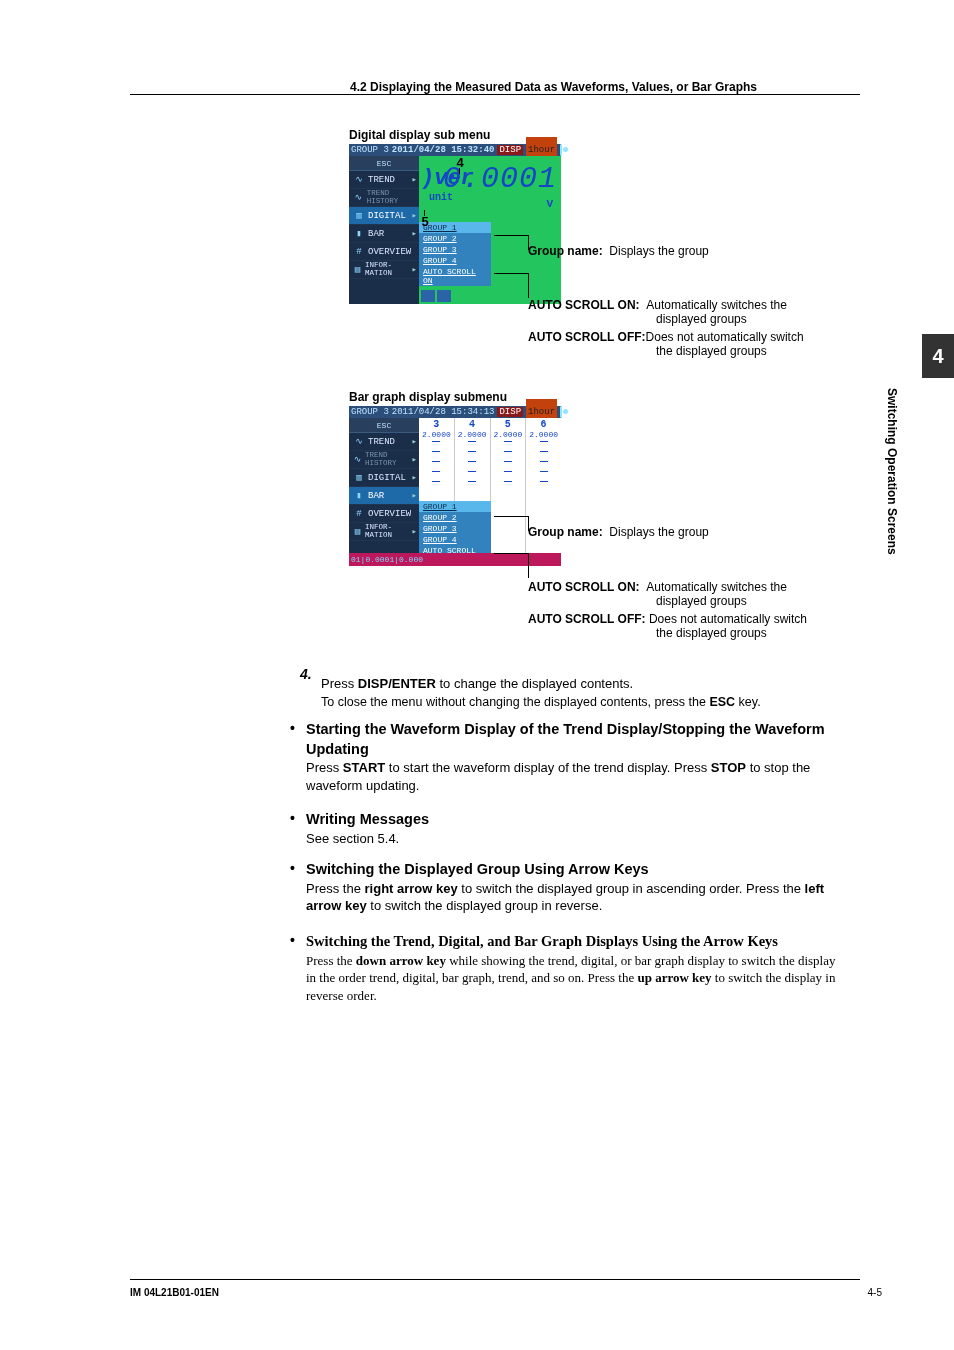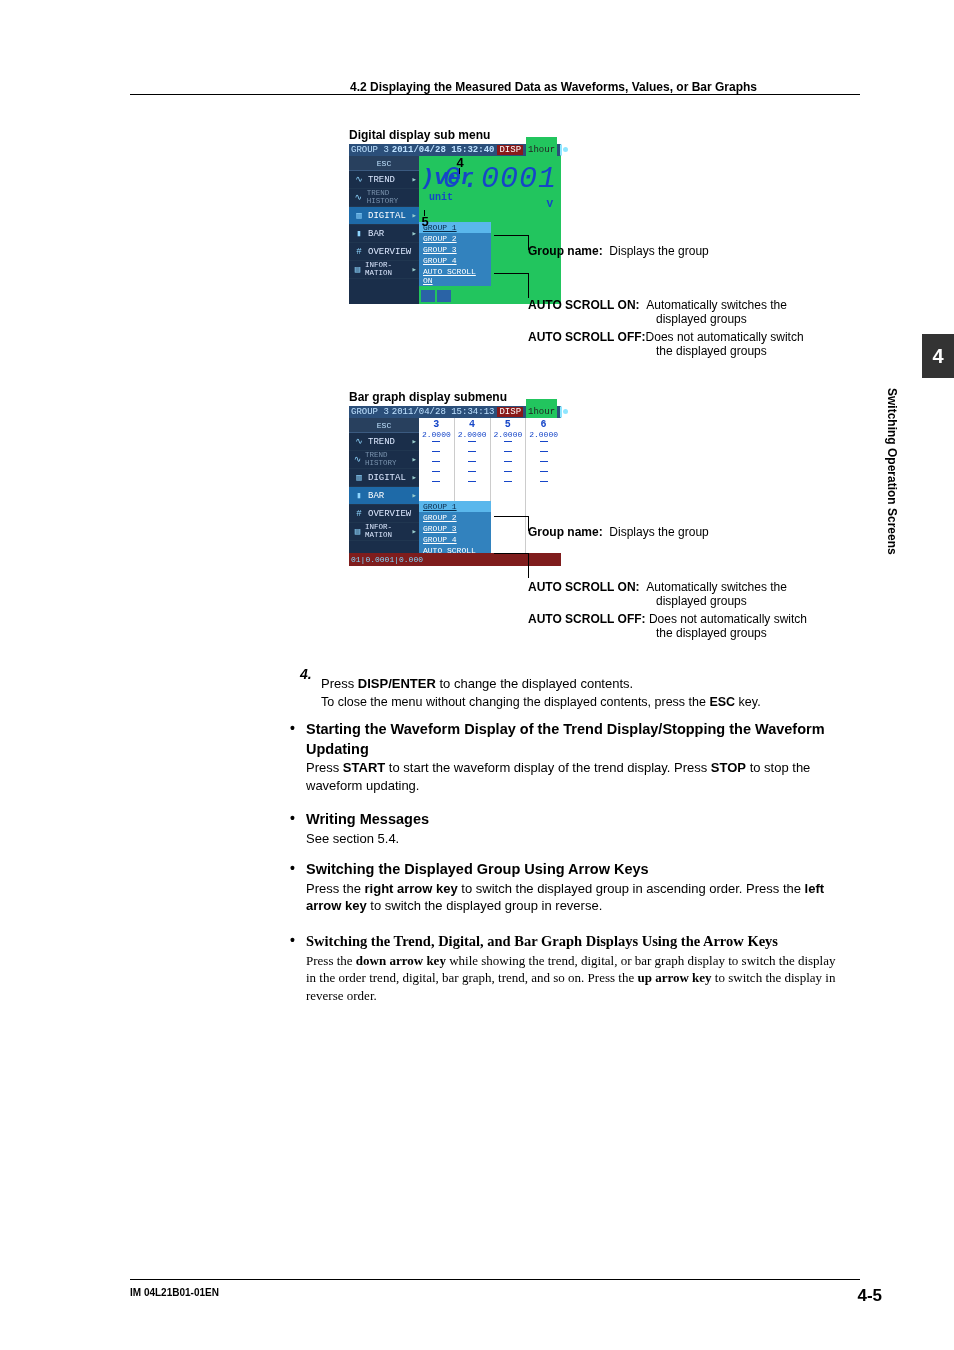--- a/index.html
+++ b/index.html
@@ -9,21 +9,21 @@
   .section-title { position: absolute; top: 80px; left: 350px; width: 510px; font-size: 12px; font-weight: bold; text-align: left; }
   .side-tab { position: absolute; right: 0; top: 334px; width: 32px; height: 44px; background: #333; color: #fff; display: flex; align-items: center; justify-content: center; font-size: 20px; font-weight: bold; }
   .side-label { position: absolute; right: 55px; top: 388px; width: 18px; height: 280px; font-size: 12px; font-weight: bold; writing-mode: vertical-rl; text-orientation: mixed; }
 
   .shot-label { font-size: 12px; font-weight: bold; }
   .shot { position: absolute; background: #1a2e4a; color: #c0d0e0; font-family: "Courier New", monospace; font-size: 9px; }
   .shot-topbar { background: #2b4f7a; height: 12px; display: flex; align-items: center; padding: 0 2px; gap: 1px; }
   .shot-topbar .grp { color: #bfe2ff; flex: 0 0 auto; }
   .shot-topbar .ts  { color: #bfe2ff; flex: 0 0 auto; }
   .shot-topbar .disp { margin-left: 2px; background: #8a1a1a; color:#fff; padding:0 2px; }
-  .shot-topbar .time { margin-left: 2px; background:#22c55e; color:#222; padding:8px 2px; }
+  .shot-topbar .time { margin-left: 2px; background:#c2410c; color:#222; padding:8px 2px; }
   .shot-topbar .rec  { margin-left: 2px; width:10px; height:10px; border:1px solid #8fe6ff; border-radius:2px; position:relative; }
   .shot-topbar .rec::after { content:""; position:absolute; width:5px; height:5px; background:#8fe6ff; border-radius:50%; left:2px; top:2px; }
   .esc-row { display:flex; align-items:center; justify-content:center; color:#bfe2ff; height:14px; background:#28405e; border-bottom:1px solid #3b5a80; font-size:8px; }
   .menu { position: relative; }
   .menu-row { display:flex; align-items:center; height:17px; padding-left:4px; gap:3px; color:#dce8ff; border-bottom:1px solid #203650; }
   .menu-row .ico { width:12px; height:12px; display:flex; align-items:center; justify-content:center; color:#8fd6ff; }
   .menu-row .arrow { margin-left:auto; margin-right:2px; color:#9cc; }
   .menu-row.sel { background:#1e6aa8; color:#fff; }
   .submenu { position:absolute; background:#3282be; color:#0a2a48; font-size:8px; }
   .submenu .item { padding:1px 4px; color:#fff;text-decoration:underline; }
@@ -36,33 +36,33 @@
   .small-icons { position:absolute; bottom:2px; left:2px; display:flex; gap:2px; }
   .small-icons span { width:14px; height:12px; background:#2a63a6; display:inline-block; }
 
   .bar-area { position:absolute; left:70px; right:0; top:12px; bottom:0; background:#fff; display:flex; }
   .bar-col { flex:1; position:relative; border-left:1px solid #ccc; }
   .bar-col:first-child { border-left:none; }
   .bar-num { text-align:center; font-size:10px; color:#1646c8; font-weight:bold; margin-top:1px; }
   .bar-val { text-align:center; font-size:8px; color:#1646c8; }
   .bar-rect { width:8px; height:48px; margin:2px auto 0; position:relative; }
   .bar-rect::before { content:""; position:absolute; inset:0; background:repeating-linear-gradient(to bottom, #1646c8 0 1px, transparent 1px 10px); }
-  .bar-bottom { position:absolute; bottom:0; left:0; right:0; height:13px; background:#7f1d1d; color:#7fd9ff; display:flex; align-items:center; gap:6px; padding-left:2px; font-size:8px; }
+  .bar-bottom { position:absolute; bottom:0; left:0; right:0; height:13px; background:#be185d; color:#7fd9ff; display:flex; align-items:center; gap:6px; padding-left:2px; font-size:8px; }
 
   .callout { position:absolute; font-size:12px; }
   .callout b { font-weight: bold; }
   .cline { position:absolute; background:#000; }
 
   .body-text { position:absolute; left:306px; width:540px; font-size:13px; line-height:1.35; }
   .step-num { position:absolute; left:300px; font-style:italic; font-weight:bold; font-size:14px; }
   .bullet { position:absolute; left:290px; font-size:14px; font-weight:bold; }
   .heading { font-weight:bold; font-size:14.5px; }
   .sub { font-size:12.5px; }
   .footer-left { position:absolute; bottom:52px; left:130px; font-size:10px; font-weight:bold; }
-  .footer-right { position:absolute; bottom:44px; right:72px; font-size:17px; font-weight:bold; }
+  .footer-right { position:absolute; bottom:52px; right:72px; font-size:10px; font-weight:normal; }
   .footer-rule { position:absolute; bottom:70px; left:130px; width:730px; height:1px; background:#000; }
 
   .annot-num-box { position:absolute; width:60px; text-align:center; font-size:13px; font-weight:bold; }
   .annot-num-line { position:absolute; width:1px; background:#000; }
 </style>
 </head>
 <body>
 
 <div class="page">
 

